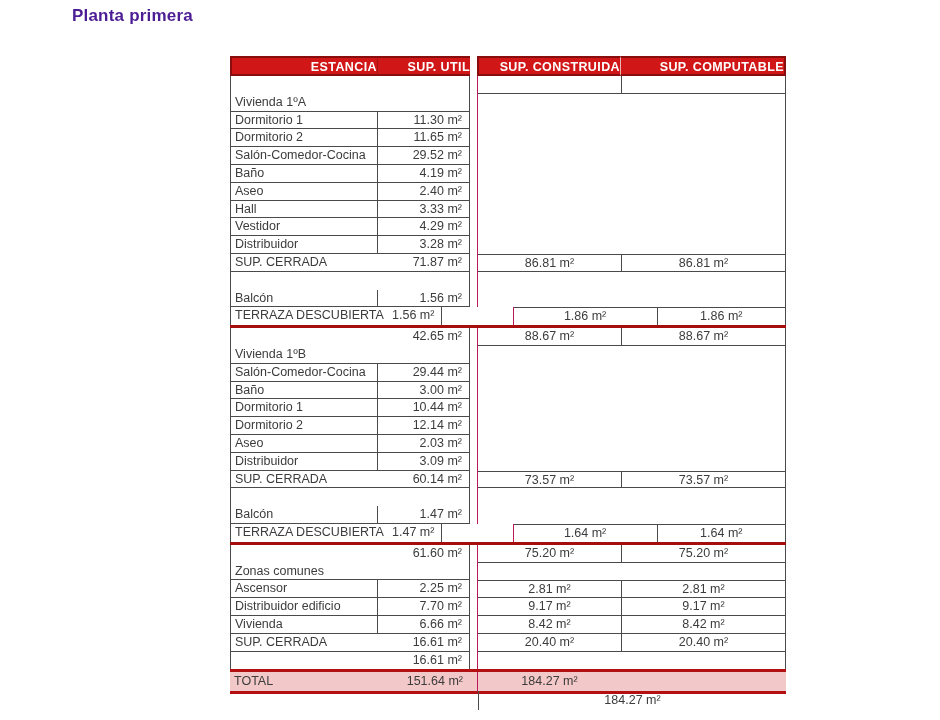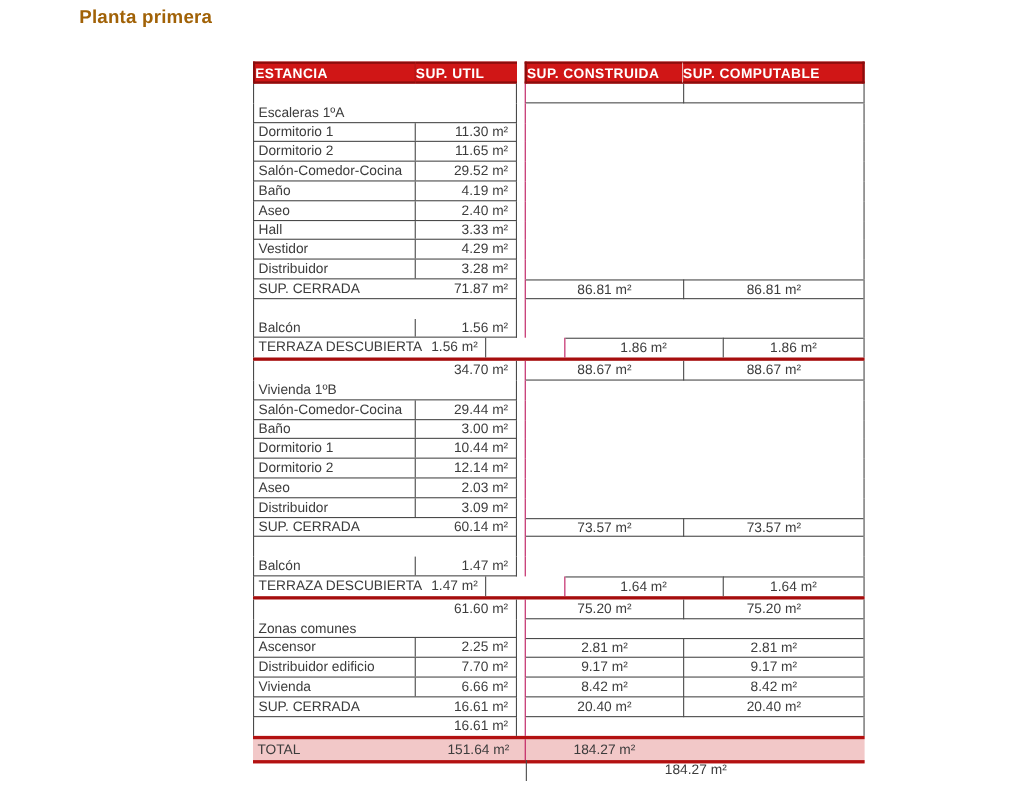--- a/index.html
+++ b/index.html
@@ -3,30 +3,30 @@
 <meta charset="utf-8">
 <style>
   html,body{margin:0;padding:0;}
   body{
     width:940px;height:720px;background:#ffffff;position:relative;
     font-family:"Liberation Sans", sans-serif;color:#3c3c3c;
     overflow:hidden;
   }
   .page-title{
     position:absolute;left:72px;top:6px;margin:0;
-    font-size:17px;font-weight:600;color:#a16207;letter-spacing:0.2px;
+    font-size:17px;font-weight:600;color:#4c1d95;letter-spacing:0.2px;
   }
   .area-table{
     position:absolute;left:230px;top:56px;width:556px;
   }
   
   .hdr-row{display:flex;height:20px;}
   .hcell{
     background:#d01616;color:#ffffff;font-weight:bold;font-size:12.5px;
-    text-align:left;line-height:18px;letter-spacing:0.4px;
+    text-align:right;line-height:18px;letter-spacing:0.4px;
     box-sizing:border-box;
     border-top:2px solid #8a0d0d;border-bottom:2px solid #8a0d0d;
   }
   .h-estancia{width:148px;border-left:2px solid #8a0d0d;border-right:1px solid #a81111;}
   .h-util{width:92px;}
   .hgap{width:7px;background:#ffffff;}
   .h-cons{width:144px;border-left:2px solid #8a0d0d;border-right:1px solid #e8b5b5;}
   .h-comp{width:165px;border-right:2px solid #8a0d0d;}
   
   .row{display:flex;height:17.8px;font-size:12.5px;}
@@ -90,21 +90,21 @@
       <div class="lval"></div>
     </div>
     <div class="gap"></div>
     <div class="rwrap">
       <div class="rc rc1"></div>
       <div class="rc rc2"></div>
     </div>
   </div>
       <div class="row r-section">
     <div class="lwrap">
-      <div class="lbl">Escaleras 1ºA</div>
+      <div class="lbl">Vivienda 1ºA</div>
       <div class="lval"></div>
     </div>
     <div class="gap"></div>
     <div class="rwrap">
       <div class="rc rc1"></div>
       <div class="rc rc2"></div>
     </div>
   </div>
       <div class="row r-room">
     <div class="lwrap">
@@ -234,21 +234,21 @@
     </div>
     <div class="gap"></div>
     <div class="rwrap">
       <div class="rc rc1">1.86 m²</div>
       <div class="rc rc2">1.86 m²</div>
     </div>
   </div>
       <div class="row r-subtotal">
     <div class="lwrap">
       <div class="lbl"></div>
-      <div class="lval">34.70 m²</div>
+      <div class="lval">42.65 m²</div>
     </div>
     <div class="gap"></div>
     <div class="rwrap">
       <div class="rc rc1">88.67 m²</div>
       <div class="rc rc2">88.67 m²</div>
     </div>
   </div>
       <div class="row r-section">
     <div class="lwrap">
       <div class="lbl">Vivienda 1ºB</div>

